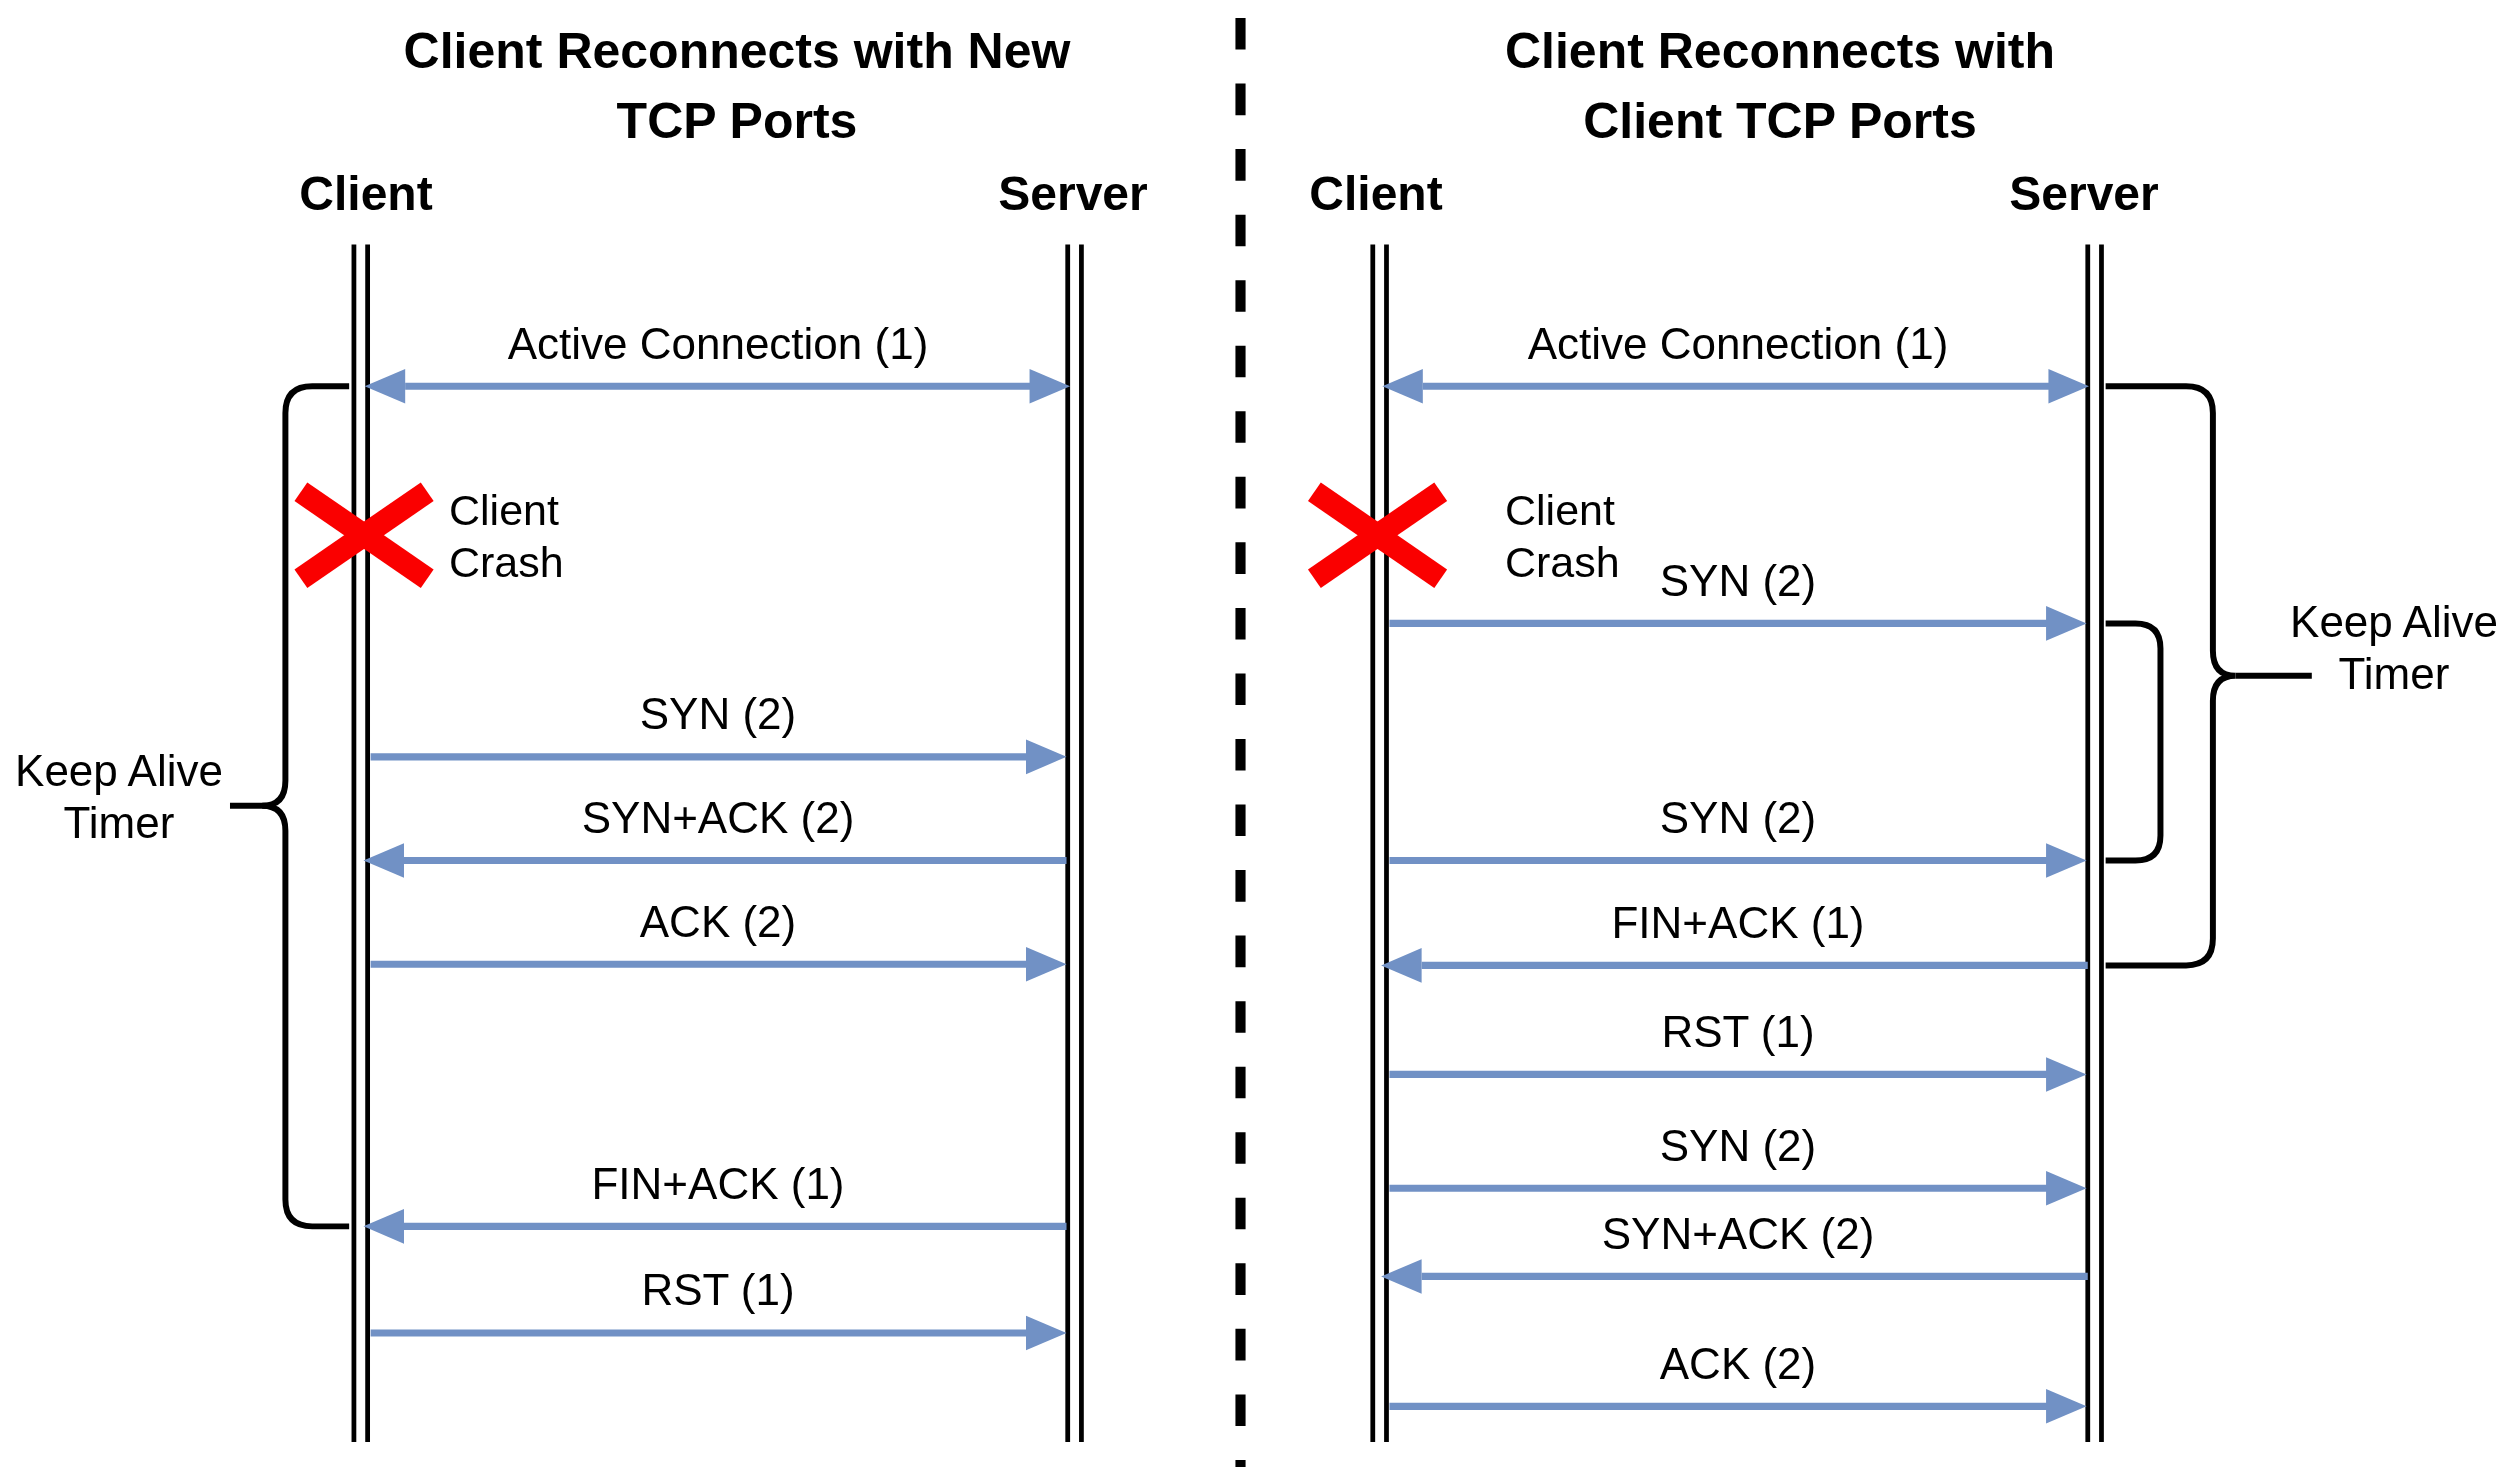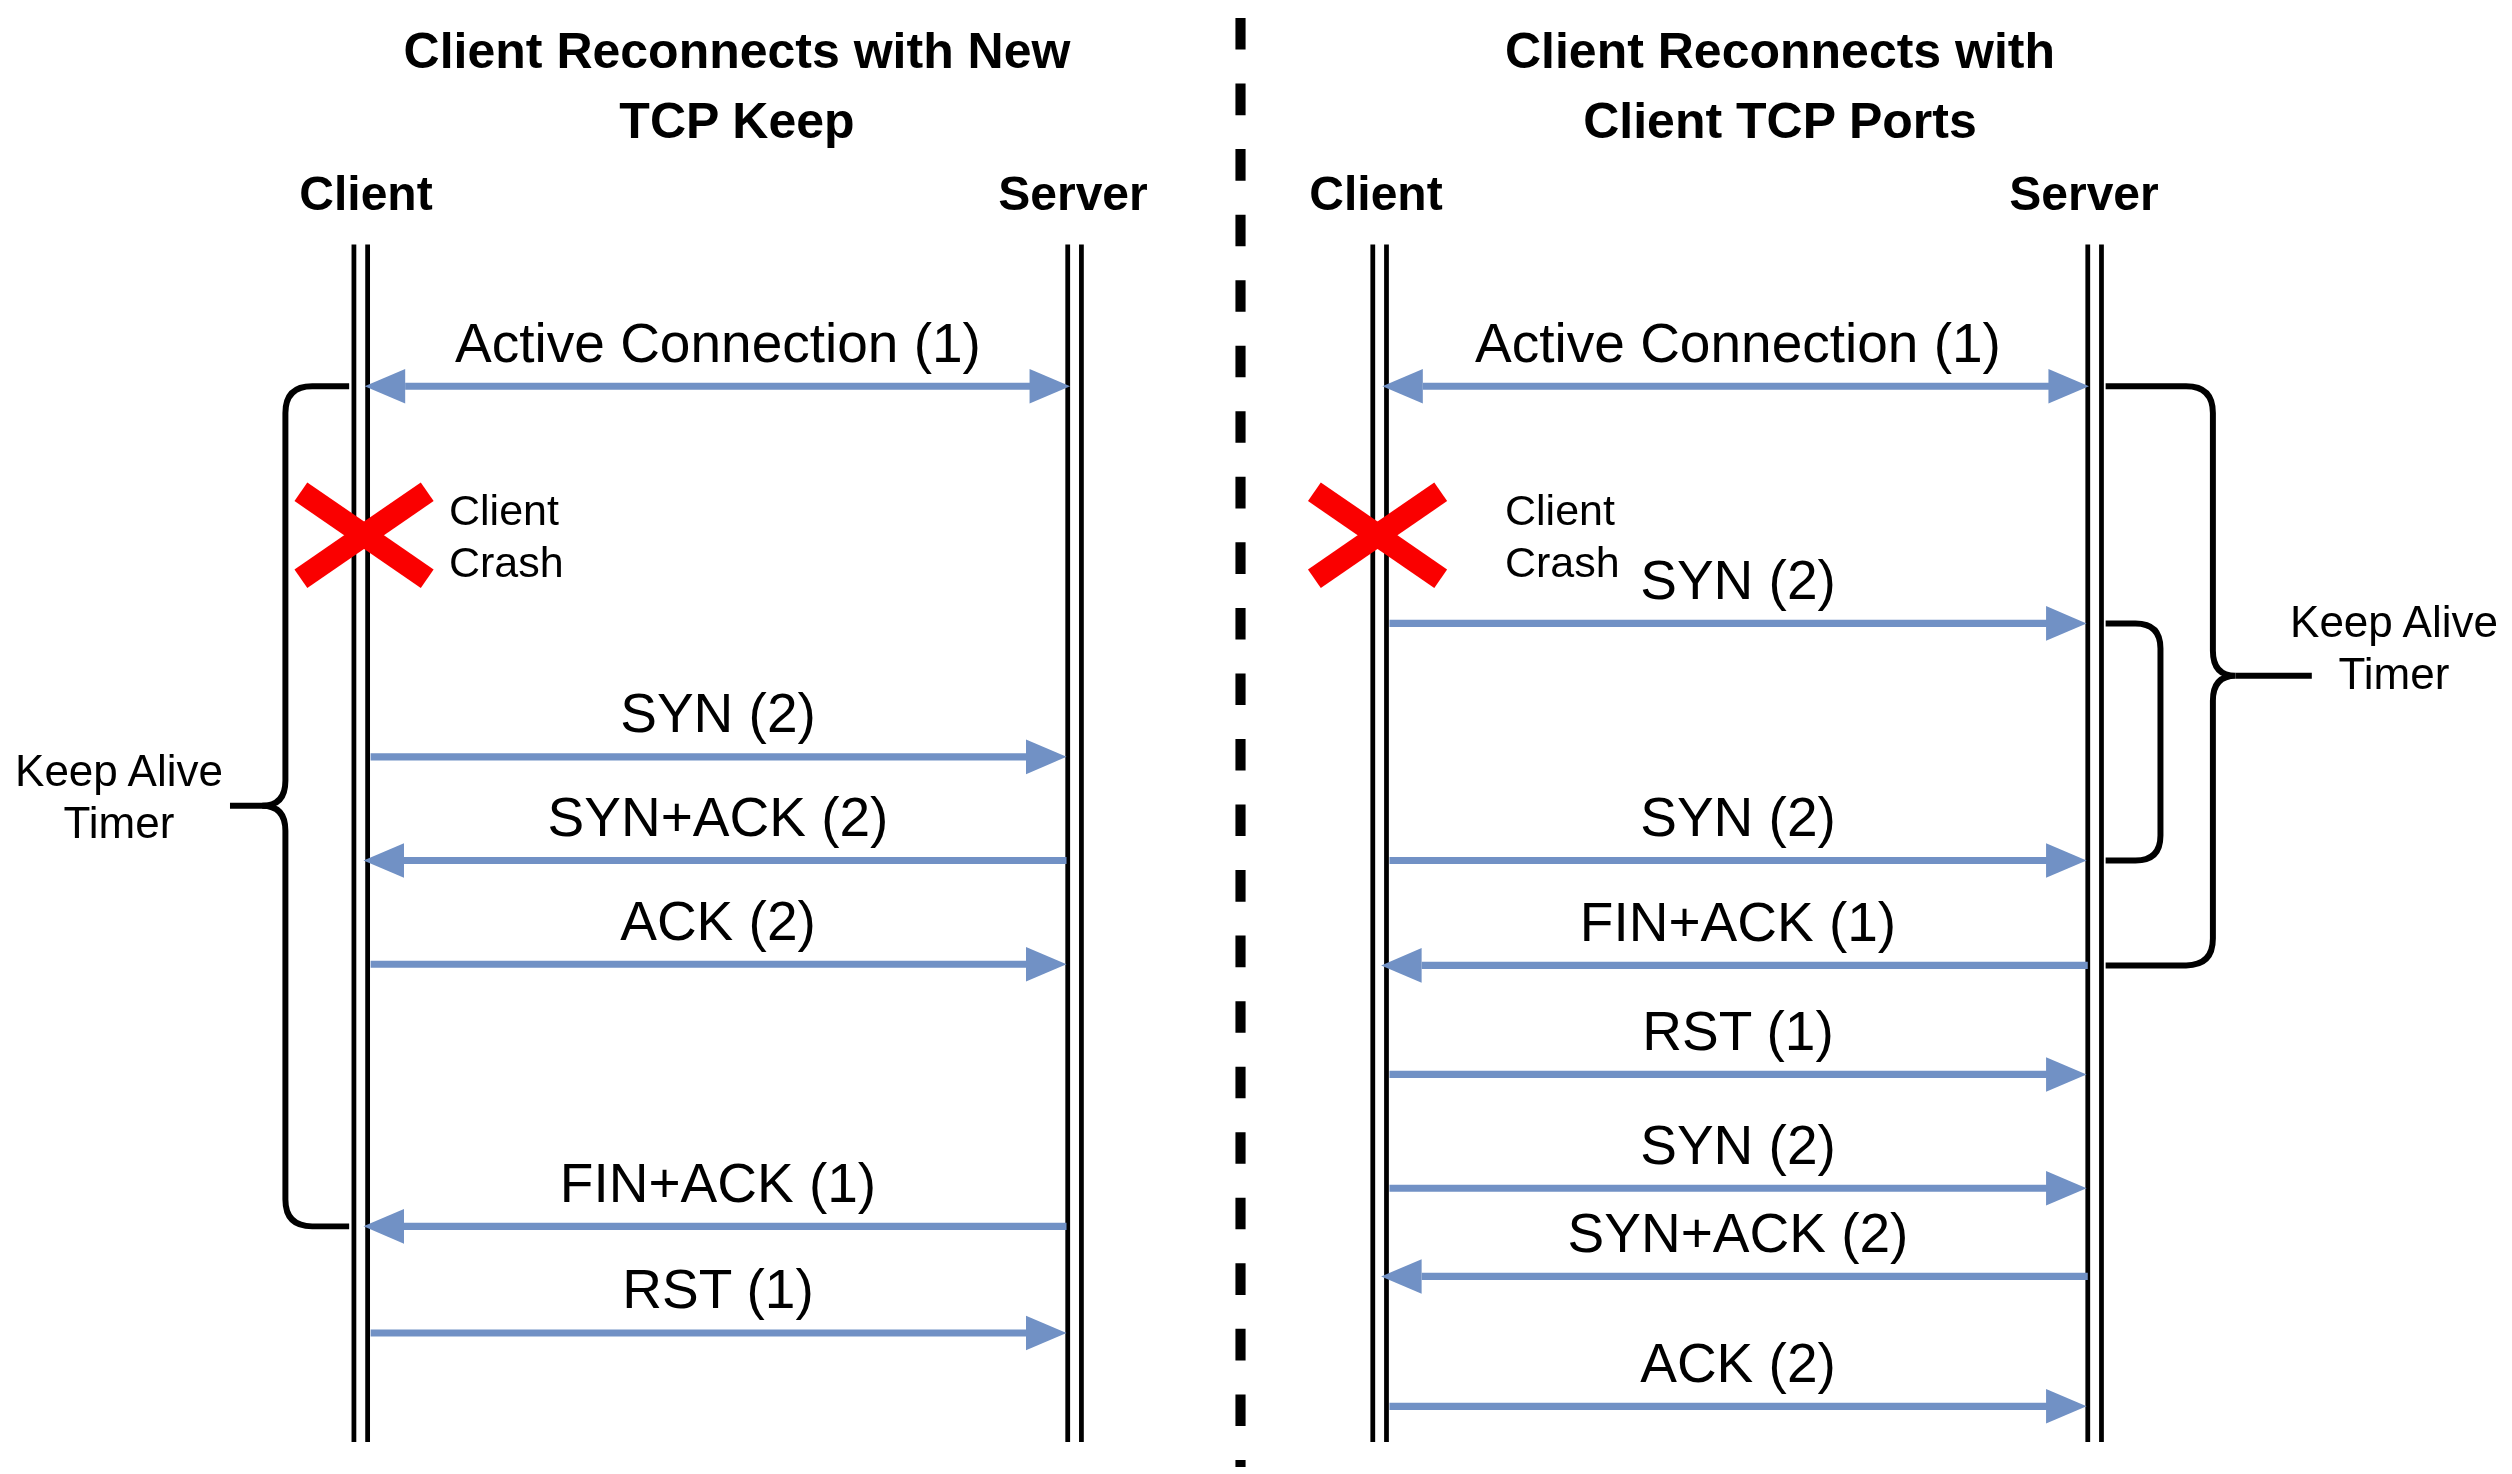--- a/index.html
+++ b/index.html
@@ -4,21 +4,21 @@
 <style>
   html,body{margin:0;padding:0;background:#ffffff;}
   .canvas{
     position:relative;width:2512px;height:1475px;background:#ffffff;
     font-family:"Liberation Sans",sans-serif;color:#000000;overflow:hidden;
   }
   .gfx{position:absolute;left:0;top:0;}
   .txt{position:absolute;white-space:nowrap;transform:translateX(-50%);text-align:center;}
   .title{font-size:50px;font-weight:bold;line-height:70px;}
   .hdr{font-size:48px;font-weight:bold;line-height:55px;}
-  .msg{font-size:55px;line-height:51px;}
+  .msg{font-size:44px;line-height:51px;}
   .side{font-size:44px;line-height:52px;}
   .crash-txt{position:absolute;white-space:nowrap;text-align:left;font-size:43px;line-height:52px;}
   .lifeline{stroke:#000000;stroke-width:8;}
   .divider{stroke:#000000;stroke-width:17;stroke-dasharray:53 57;}
   .arrow-line{stroke:#7191C5;stroke-width:12;fill:none;}
   .arrow-head{fill:#7191C5;stroke:none;}
   .brace{fill:none;stroke:#000000;stroke-width:10;}
   .connector{stroke:#000000;stroke-width:10;}
   .crossline{stroke:#fa0000;stroke-width:38;}
 </style>
@@ -128,21 +128,21 @@
       <line class="connector" x1="3752" y1="1134" x2="3880" y2="1134"></line>
     </g>
 
     <g>
       <path class="brace" d="M 3534 1046 L 3584 1046 Q 3626 1046 3626 1088 L 3626 1402 Q 3626 1444 3584 1444 L 3534 1444"></path>
     </g>
   </svg>
 
   <div class="txt title" style="left:737px;top:15.5px;">
     <div>Client Reconnects with New</div>
-    <div>TCP Keep</div>
+    <div>TCP Ports</div>
   </div>
   <div class="txt hdr" style="left:366px;top:166px;">Client</div>
   <div class="txt hdr" style="left:1073px;top:166px;">Server</div>
 
   <div class="txt msg" style="left:718px;top:318px;">Active Connection (1)</div>
   <div class="txt msg" style="left:718px;top:688px;">SYN (2)</div>
   <div class="txt msg" style="left:718px;top:792px;">SYN+ACK (2)</div>
   <div class="txt msg" style="left:718px;top:896px;">ACK (2)</div>
   <div class="txt msg" style="left:718px;top:1158px;">FIN+ACK (1)</div>
   <div class="txt msg" style="left:718px;top:1264px;">RST (1)</div>

